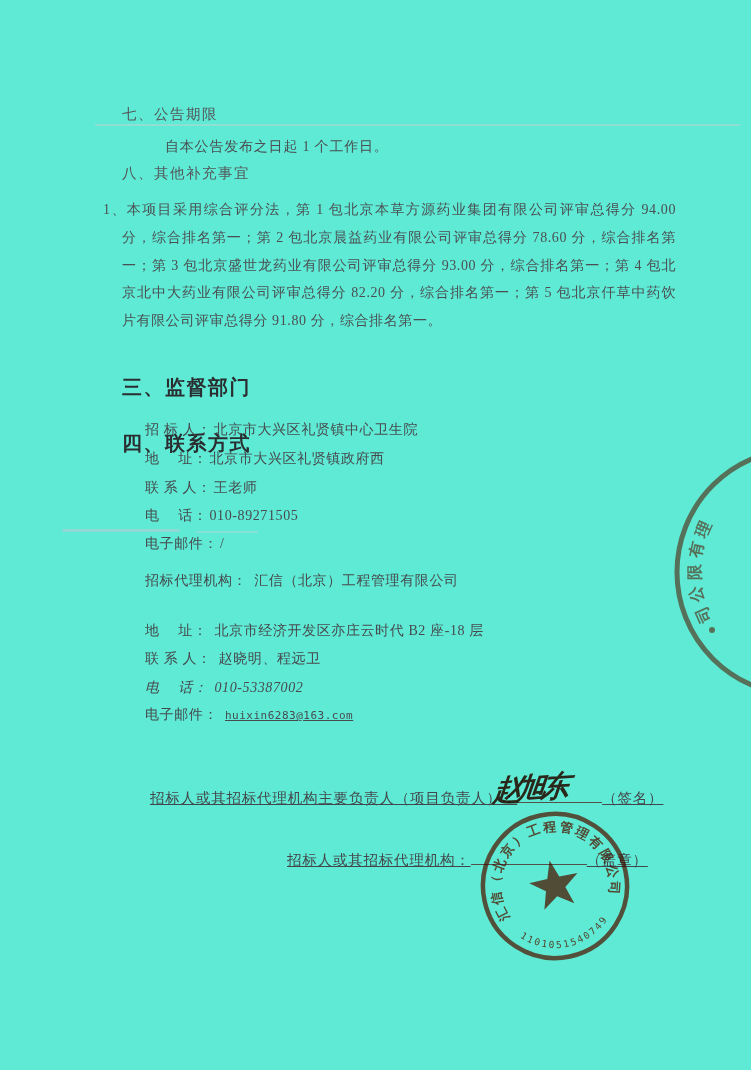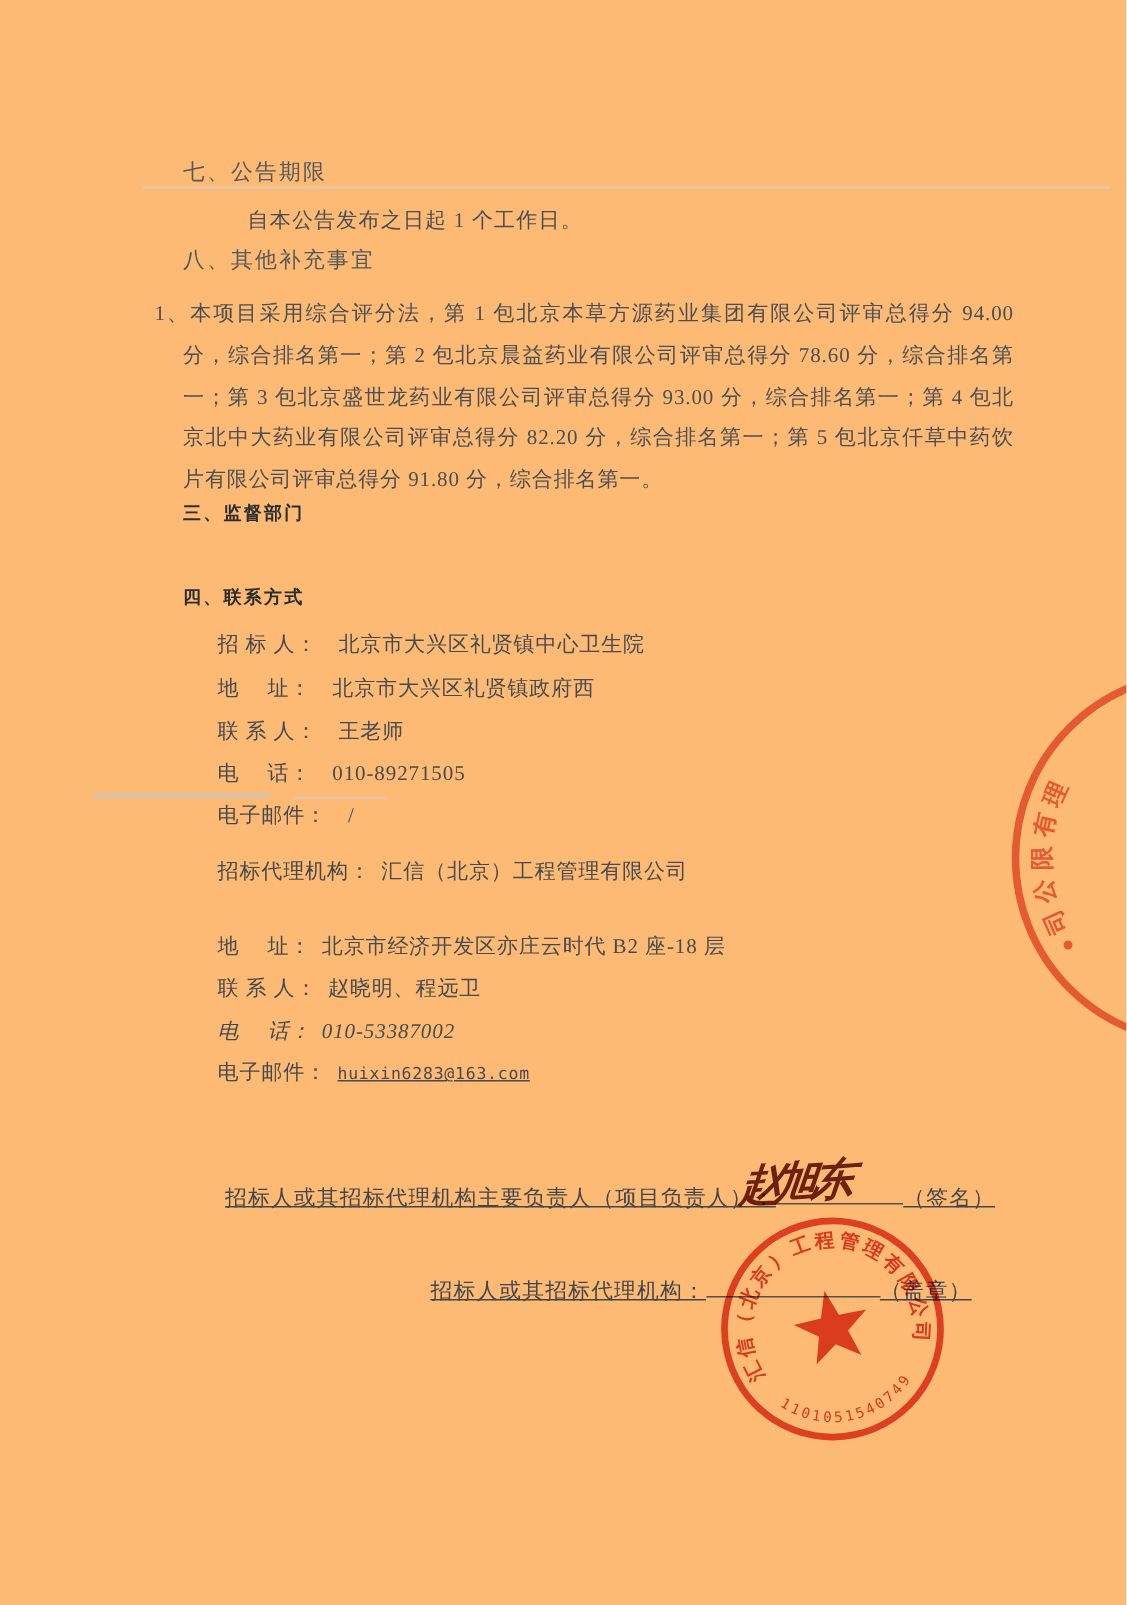--- a/index.html
+++ b/index.html
@@ -1,34 +1,34 @@
 <!DOCTYPE html>
 <html><head>
 <meta charset="utf-8">
 <style>
   html,body{margin:0;padding:0;background:#ffffff;}
   .page{
     position:relative;width:751px;height:1070px;margin:0 auto;
-    background:#fdba74;overflow:hidden;
+    background:#5eead4;overflow:hidden;
     font-family:"Liberation Serif","DejaVu Serif",serif;
     color:#45494d;
   }
   .abs{position:absolute;white-space:nowrap;}
   .h-light{font-size:14.5px;letter-spacing:1.5px;color:#54585c;}
-  .h-bold{font-size:12px;font-weight:bold;letter-spacing:1.5px;color:#2a2d30;}
+  .h-bold{font-size:20px;font-weight:bold;letter-spacing:1.5px;color:#2a2d30;margin-top:40px;}
   .body-text{font-size:14px;letter-spacing:0.8px;color:#4a4e52;}
   .para{
     position:absolute;left:103px;top:196px;width:554px;
     font-size:14px;line-height:27.8px;letter-spacing:0.6px;
     color:#4b4f53;text-align:justify;white-space:normal;
     padding-left:19px;text-indent:-19px;
   }
   .row{position:absolute;left:145px;font-size:14px;letter-spacing:0.6px;color:#474b4f;white-space:nowrap;}
   .row .lbl{color:#45494d;}
-  .row .val{margin-left:14px;}
+  .row .val{margin-left:2px;}
   .row.agency .val{margin-left:7px;}
   .mono{font-family:"DejaVu Sans Mono",monospace;font-size:11px;letter-spacing:0.5px;text-decoration:underline;}
   .sigline{position:absolute;font-size:14.5px;letter-spacing:0.8px;color:#43474b;white-space:nowrap;text-decoration:underline;}
   .uline{display:inline-block;border-bottom:1.8px solid #56504a;vertical-align:baseline;}
   .handwriting{
     position:absolute;left:493px;top:769px;
     font-size:29px;font-weight:bold;font-style:italic;
     color:#6f2b1f;letter-spacing:-5px;
     transform:rotate(-4deg) skewX(-10deg);
     mix-blend-mode:multiply;z-index:6;

